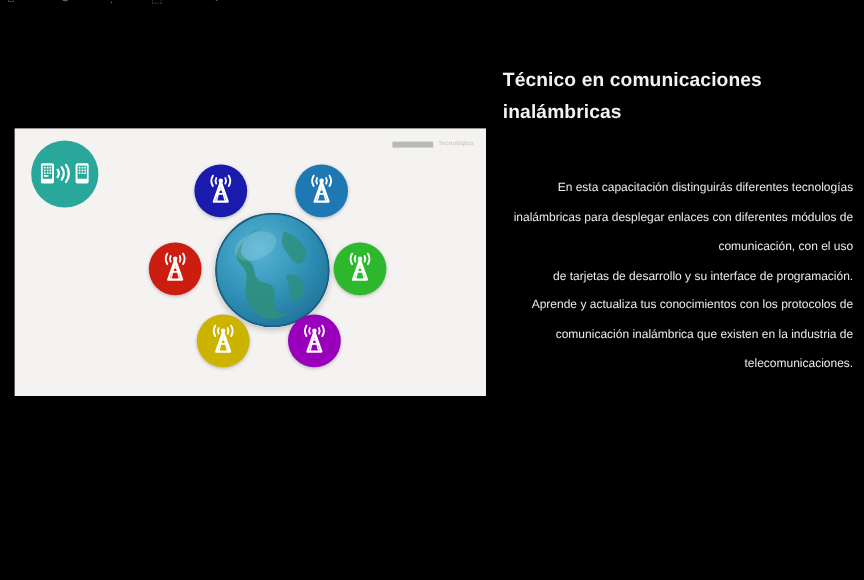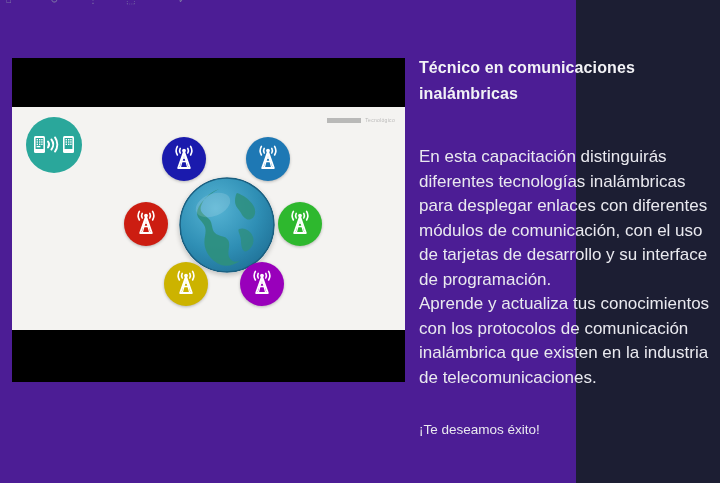--- a/index.html
+++ b/index.html
@@ -9,23 +9,23 @@
   body {
     width: 720px;
     height: 483px;
     overflow: hidden;
     background: #1c1e33;
     font-family: "Liberation Sans", sans-serif;
     -webkit-font-smoothing: antialiased;
   }
   .page {
     position: relative;
-    width: 576px;
+    width: 720px;
     height: 483px;
-    background: #4c1d95;
+    background: #000000;
   }
 
   
   .top-strip {
     position: absolute;
     left: 0; top: 0;
     width: 720px; height: 12px;
     overflow: hidden;
   }
   .top-strip .tool {
@@ -143,23 +143,24 @@
     letter-spacing: .1px;
   }
   .welcome {
     margin: 9px 0 0 0;
     font-size: 13.5px;
     line-height: 19px;
     color: #e9e9ef;
   }
   .body-copy {
     margin: 38px 0 0 0;
-    font-size: 17px;
+    font-size: 10px;
     line-height: 24.5px;
     color: #e9e9ef;
+    text-align: right;
   }
   .closing {
     margin: 30px 0 0 0;
     font-size: 13.5px;
     line-height: 19px;
     color: #e9e9ef;
   }
 </style>
 </head>
 <body>
@@ -310,16 +311,15 @@
       </div>
 
     </div>
   </div>
 
   <div class="panel">
     <h1>Técnico en comunicaciones inalámbricas</h1>
     <p class="body-copy" style="white-space: pre-line;">En esta capacitación distinguirás diferentes tecnologías inalámbricas para desplegar enlaces con diferentes módulos de comunicación, con el uso
 de tarjetas de desarrollo y su interface de programación.
 Aprende y actualiza tus conocimientos con los protocolos de comunicación inalámbrica que existen en la industria de telecomunicaciones.</p>
-    <p class="closing">¡Te deseamos éxito!</p>
   </div>
 
 </div>
 
 </body></html>

